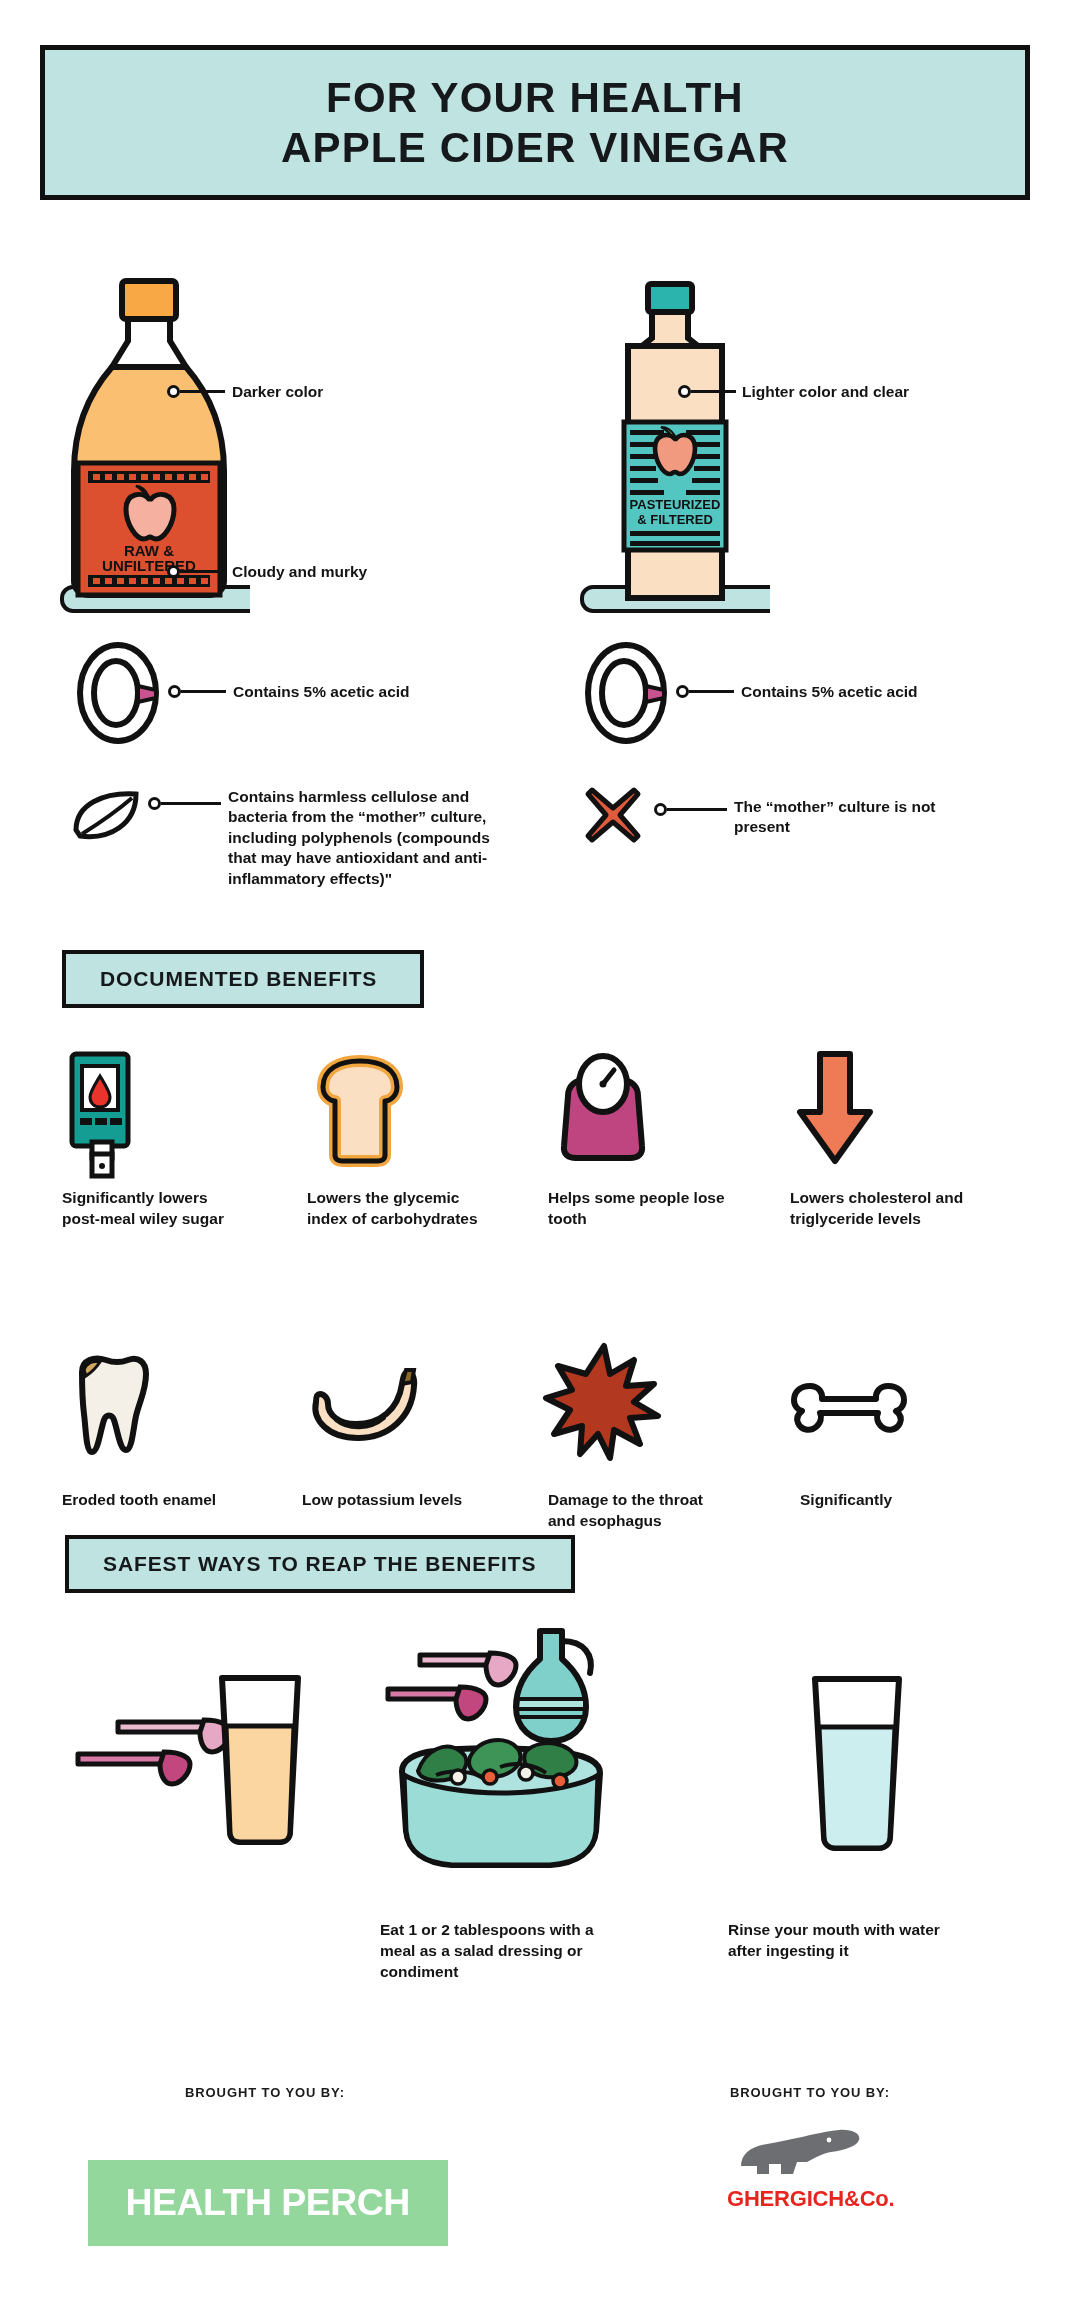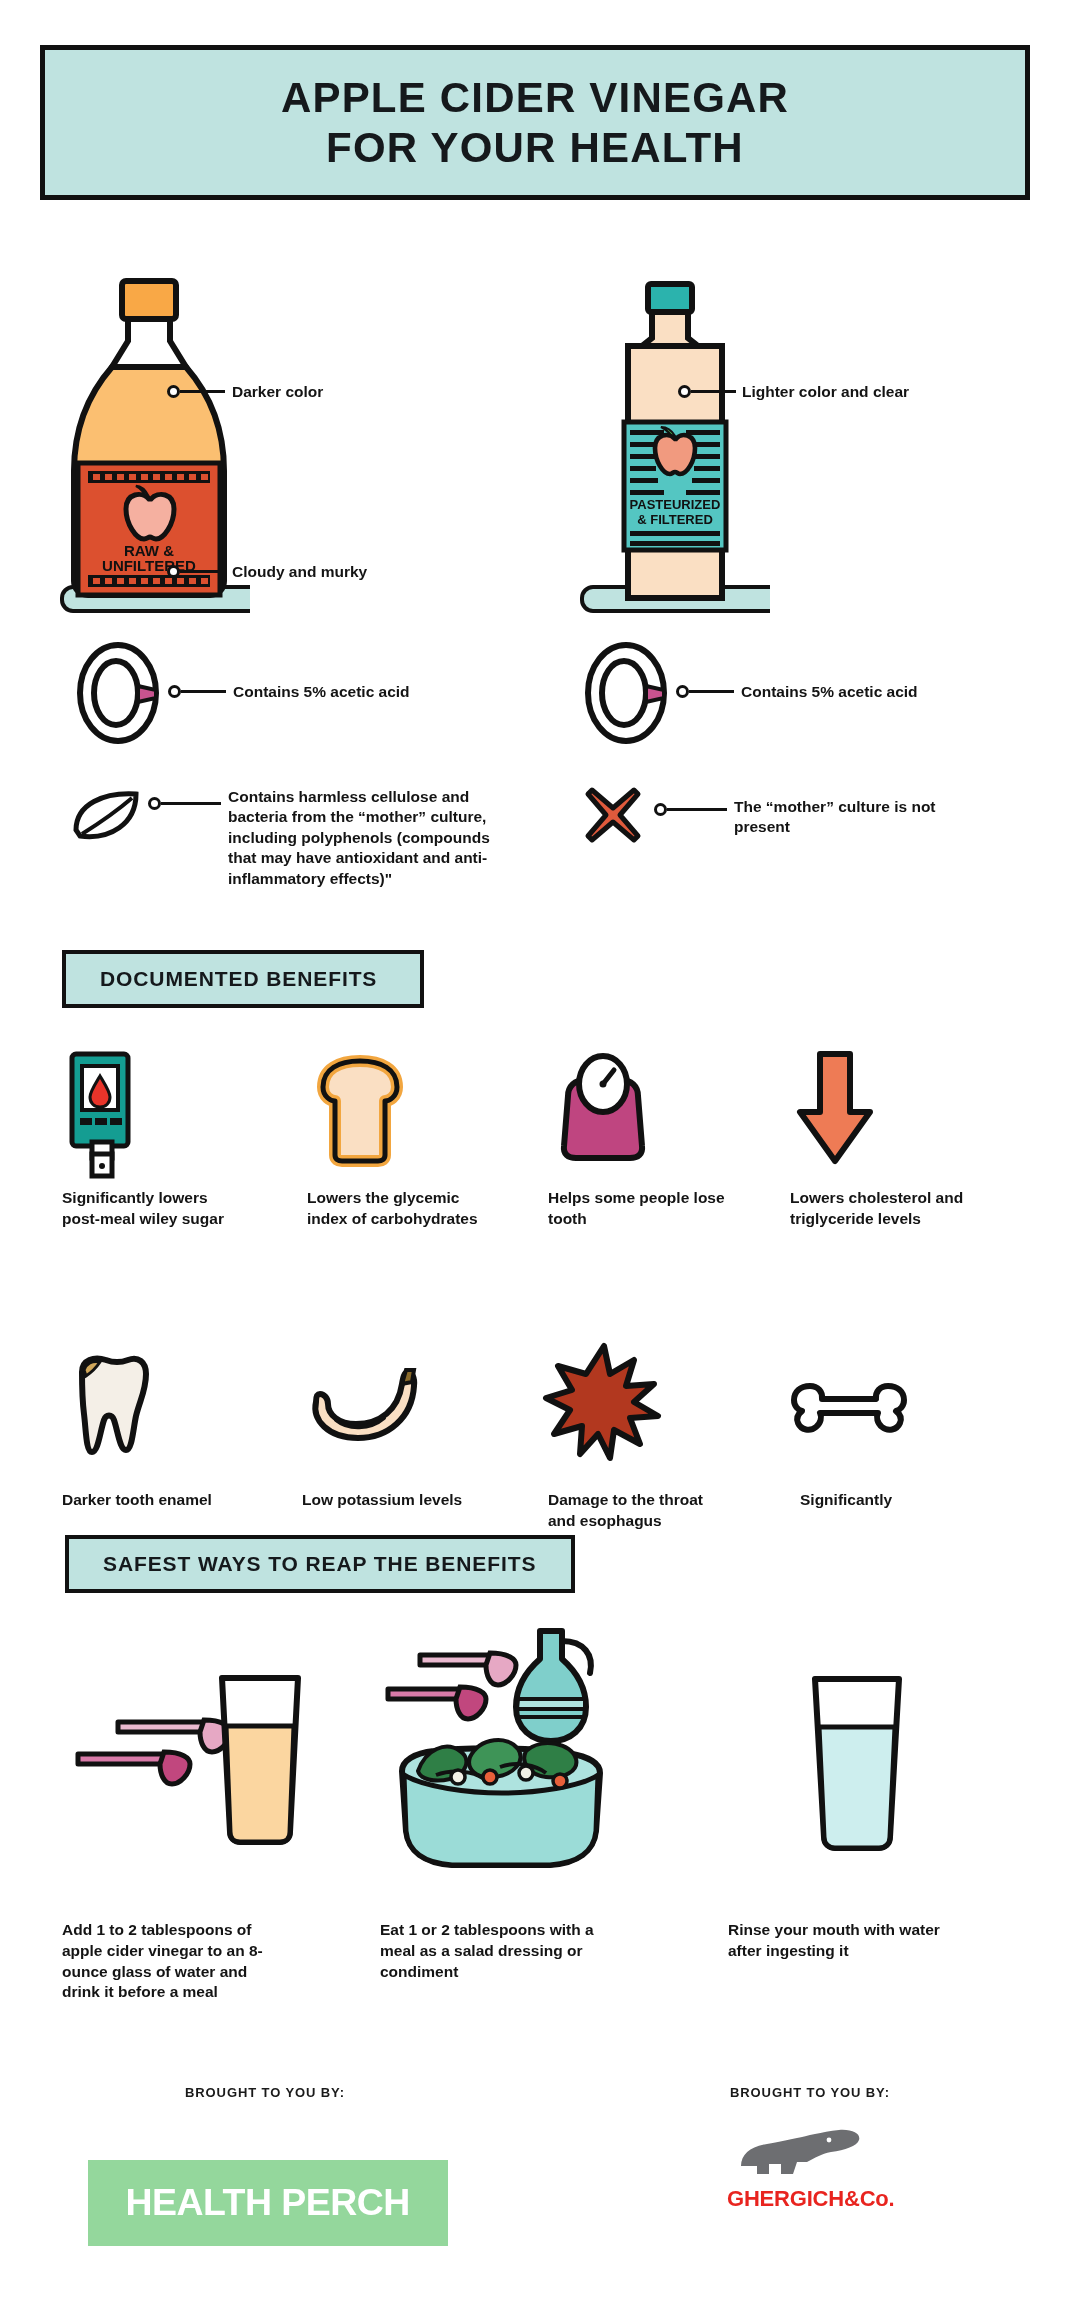--- a/index.html
+++ b/index.html
@@ -115,22 +115,22 @@
     color: #1d1d1d;
   }
   .sources span { margin: 0 14px; }
 </style>
 </head>
 <body>
 
 <div class="page">
 
   <div class="title-banner">
+    <div class="title-line">FOR YOUR HEALTH</div>
     <div class="title-line">APPLE CIDER VINEGAR</div>
-    <div class="title-line">FOR YOUR HEALTH</div>
   </div>
 
   <svg class="abs" style="left:50px; top:275px;" width="200" height="355" viewBox="0 0 200 355">
 
     <rect x="12" y="312" width="250" height="24" rx="11" fill="#bfe3e0" stroke="#111" stroke-width="4"></rect>
 
     <rect x="72" y="6" width="54" height="38" rx="4" fill="#f9a846" stroke="#111" stroke-width="6"></rect>
 
     <path d="M78 44 L78 66 L62 92 L136 92 L120 66 L120 44 Z" fill="#ffffff" stroke="#111" stroke-width="6"></path>
 
@@ -289,21 +289,21 @@
   <svg class="abs" style="left:790px; top:1046px;" width="90" height="125" viewBox="0 0 90 125">
     <path d="M30 8 L60 8 L60 66 L80 66 L45 115 L10 66 L30 66 Z" fill="#ee7b55" stroke="#111" stroke-width="6" stroke-linejoin="round"></path>
   </svg>
   <div class="item-label" style="left:790px; top:1188px; width:185px;">Lowers cholesterol and triglyceride levels</div>
 
 
   <svg class="abs" style="left:62px; top:1350px;" width="95" height="115" viewBox="0 0 95 115">
     <path d="M20 22 C20 10 32 6 44 10 C52 13 58 13 66 10 C76 6 84 12 84 24 C84 40 78 50 74 66 C71 80 70 100 64 100 C58 100 56 82 52 70 C50 64 44 64 42 70 C38 82 36 102 30 102 C24 102 24 80 22 64 C20 48 20 34 20 22 Z" fill="#f4efe7" stroke="#111" stroke-width="6" stroke-linejoin="round"></path>
     <path d="M22 20 C24 14 30 10 38 12 C34 18 30 22 24 26 Z" fill="#cfa65a" stroke="#111" stroke-width="3"></path>
   </svg>
-  <div class="item-label" style="left:62px; top:1490px; width:180px;">Darker tooth enamel</div>
+  <div class="item-label" style="left:62px; top:1490px; width:180px;">Eroded tooth enamel</div>
 
   <svg class="abs" style="left:302px; top:1362px;" width="130" height="95" viewBox="0 0 130 95">
     <path d="M14 40 C10 58 26 76 56 76 C86 76 110 56 112 24 C113 16 110 10 106 10 C102 10 101 16 100 22 C96 48 78 62 54 62 C36 62 26 52 26 42 C26 36 22 32 18 32 C15 32 14 35 14 40 Z" fill="#fadfc3" stroke="#111" stroke-width="6" stroke-linejoin="round"></path>
     <path d="M34 58 C46 68 68 68 82 56" fill="none" stroke="#111" stroke-width="4" stroke-linecap="round"></path>
     <path d="M100 22 L104 8 L112 8 L110 20 Z" fill="#8a6a2b" stroke="#111" stroke-width="4"></path>
   </svg>
   <div class="item-label" style="left:302px; top:1490px; width:185px;">Low potassium levels</div>
 
   <svg class="abs" style="left:542px; top:1340px;" width="120" height="125" viewBox="0 0 120 125">
     <path d="M62 6 L68 34 L92 20 L84 46 L112 44 L92 62 L116 76 L88 78 L98 104 L72 90 L68 118 L56 94 L38 114 L40 86 L12 94 L28 70 L4 58 L30 50 L16 26 L44 34 Z" fill="#b2381f" stroke="#111" stroke-width="6" stroke-linejoin="round"></path>
@@ -322,21 +322,20 @@
   <svg class="abs" style="left:60px; top:1660px;" width="250" height="200" viewBox="0 0 250 200">
 
     <path d="M18 94 L110 94 L110 104 L18 104 Z" fill="#d87aa8" stroke="#111" stroke-width="5" stroke-linejoin="round"></path>
     <path d="M104 92 C122 92 130 98 130 104 C130 114 120 124 112 124 C104 124 100 114 100 104 Z" fill="#c1477e" stroke="#111" stroke-width="5"></path>
     <path d="M58 62 L150 62 L150 72 L58 72 Z" fill="#eab9cf" stroke="#111" stroke-width="5" stroke-linejoin="round"></path>
     <path d="M144 60 C162 60 170 66 170 72 C170 82 160 92 152 92 C144 92 140 82 140 72 Z" fill="#e6a8c4" stroke="#111" stroke-width="5"></path>
 
     <path d="M162 18 L238 18 L230 172 C230 178 226 182 220 182 L180 182 C174 182 170 178 170 172 Z" fill="#ffffff" stroke="#111" stroke-width="6" stroke-linejoin="round"></path>
     <path d="M166 66 L234 66 L230 172 C230 178 226 182 220 182 L180 182 C174 182 170 178 170 172 Z" fill="#fbd6a0" stroke="#111" stroke-width="5" stroke-linejoin="round"></path>
   </svg>
-  <div class="item-label" style="left:62px; top:1920px; width:210px;">Add 1 to 2 tablespoons of apple cider vinegar to an 8-ounce glass of water and drink it before a meal</div>
 
   <svg class="abs" style="left:380px; top:1625px;" width="260" height="250" viewBox="0 0 260 250">
 
     <path d="M8 64 L86 64 L86 74 L8 74 Z" fill="#d87aa8" stroke="#111" stroke-width="5" stroke-linejoin="round"></path>
     <path d="M80 62 C98 62 106 68 106 74 C106 84 96 94 88 94 C80 94 76 84 76 74 Z" fill="#c1477e" stroke="#111" stroke-width="5"></path>
     <path d="M40 30 L116 30 L116 40 L40 40 Z" fill="#eab9cf" stroke="#111" stroke-width="5" stroke-linejoin="round"></path>
     <path d="M110 28 C128 28 136 34 136 40 C136 50 126 60 118 60 C110 60 106 50 106 40 Z" fill="#e6a8c4" stroke="#111" stroke-width="5"></path>
 
     <path d="M160 6 L182 6 L182 34 C198 48 206 64 206 82 C206 104 190 116 171 116 C152 116 136 104 136 82 C136 64 144 48 160 34 Z" fill="#7fcfcb" stroke="#111" stroke-width="6" stroke-linejoin="round"></path>
     <path d="M182 16 C204 16 214 30 210 48" fill="none" stroke="#111" stroke-width="6" stroke-linecap="round"></path>

